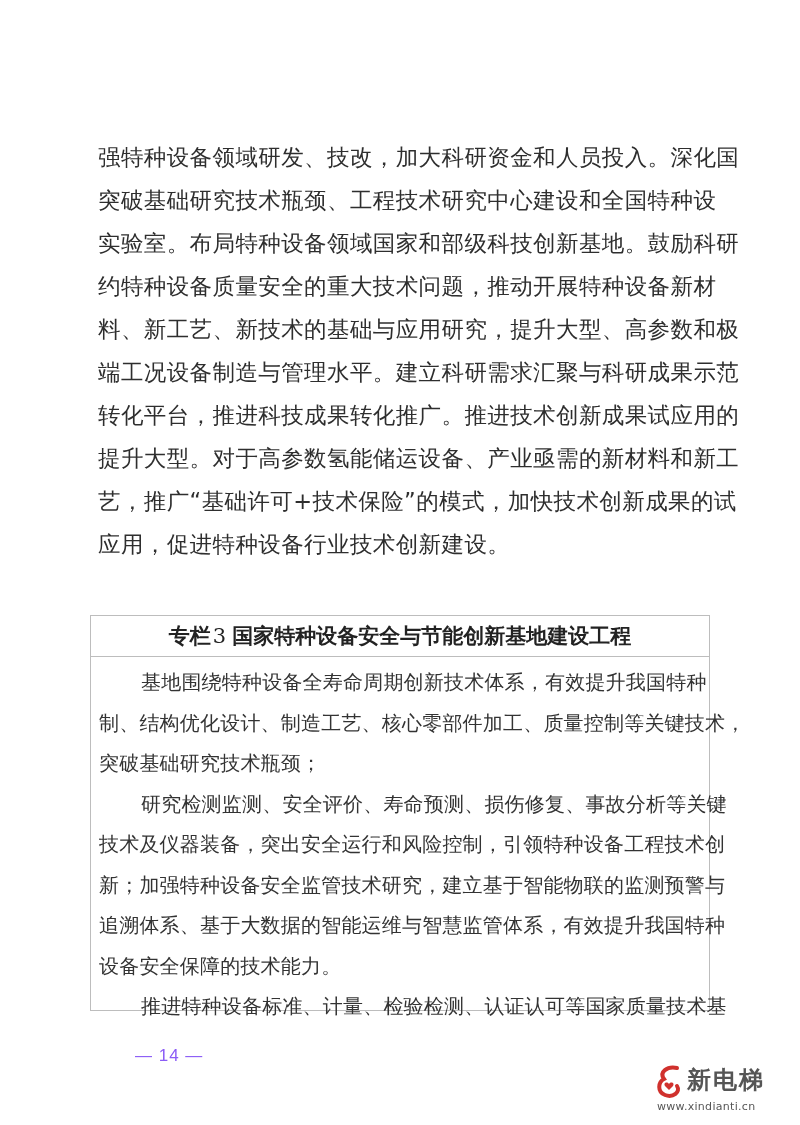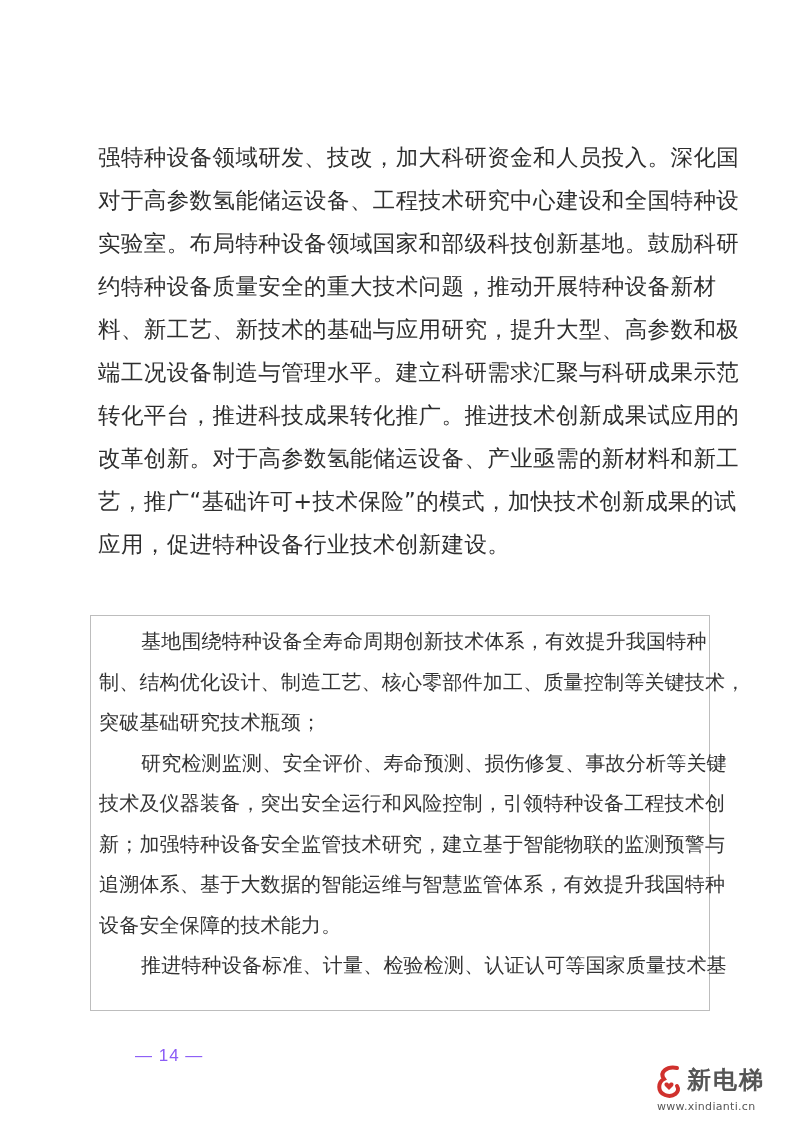--- a/index.html
+++ b/index.html
@@ -108,32 +108,35 @@
       font-family: "DejaVu Sans", sans-serif;
     }
   </style>
 </head>
 <body>
 
 <div class="page">
 
   <div class="body-text">
     <div class="body-line">强特种设备领域研发、技改，加大科研资金和人员投入。深化国</div>
-    <div class="body-line">对于高参数氢能储运设备、工程技术研究中心建设和全国特种设</div>
+    <div class="body-line">突破基础研究技术瓶颈、工程技术研究中心建设和全国特种设</div>
     <div class="body-line">实验室。布局特种设备领域国家和部级科技创新基地。鼓励科研</div>
     <div class="body-line">约特种设备质量安全的重大技术问题，推动开展特种设备新材</div>
     <div class="body-line">料、新工艺、新技术的基础与应用研究，提升大型、高参数和极</div>
     <div class="body-line">端工况设备制造与管理水平。建立科研需求汇聚与科研成果示范</div>
     <div class="body-line">转化平台，推进科技成果转化推广。推进技术创新成果试应用的</div>
-    <div class="body-line">改革创新。对于高参数氢能储运设备、产业亟需的新材料和新工</div>
+    <div class="body-line">提升大型。对于高参数氢能储运设备、产业亟需的新材料和新工</div>
     <div class="body-line">艺，推广“基础许可+技术保险”的模式，加快技术创新成果的试</div>
     <div class="body-line">应用，促进特种设备行业技术创新建设。</div>
   </div>
 
   <div class="column-box">
+    <div class="column-header">
+      <span>专栏</span><span class="num">3</span><span>国家特种设备安全与节能创新基地建设工程</span>
+    </div>
     <div class="column-body">
       <div class="box-line indent">基地围绕特种设备全寿命周期创新技术体系，有效提升我国特种</div>
       <div class="box-line">制、结构优化设计、制造工艺、核心零部件加工、质量控制等关键技术，</div>
       <div class="box-line">突破基础研究技术瓶颈；</div>
       <div class="box-line indent">研究检测监测、安全评价、寿命预测、损伤修复、事故分析等关键</div>
       <div class="box-line">技术及仪器装备，突出安全运行和风险控制，引领特种设备工程技术创</div>
       <div class="box-line">新；加强特种设备安全监管技术研究，建立基于智能物联的监测预警与</div>
       <div class="box-line">追溯体系、基于大数据的智能运维与智慧监管体系，有效提升我国特种</div>
       <div class="box-line">设备安全保障的技术能力。</div>
       <div class="box-line indent">推进特种设备标准、计量、检验检测、认证认可等国家质量技术基</div>

